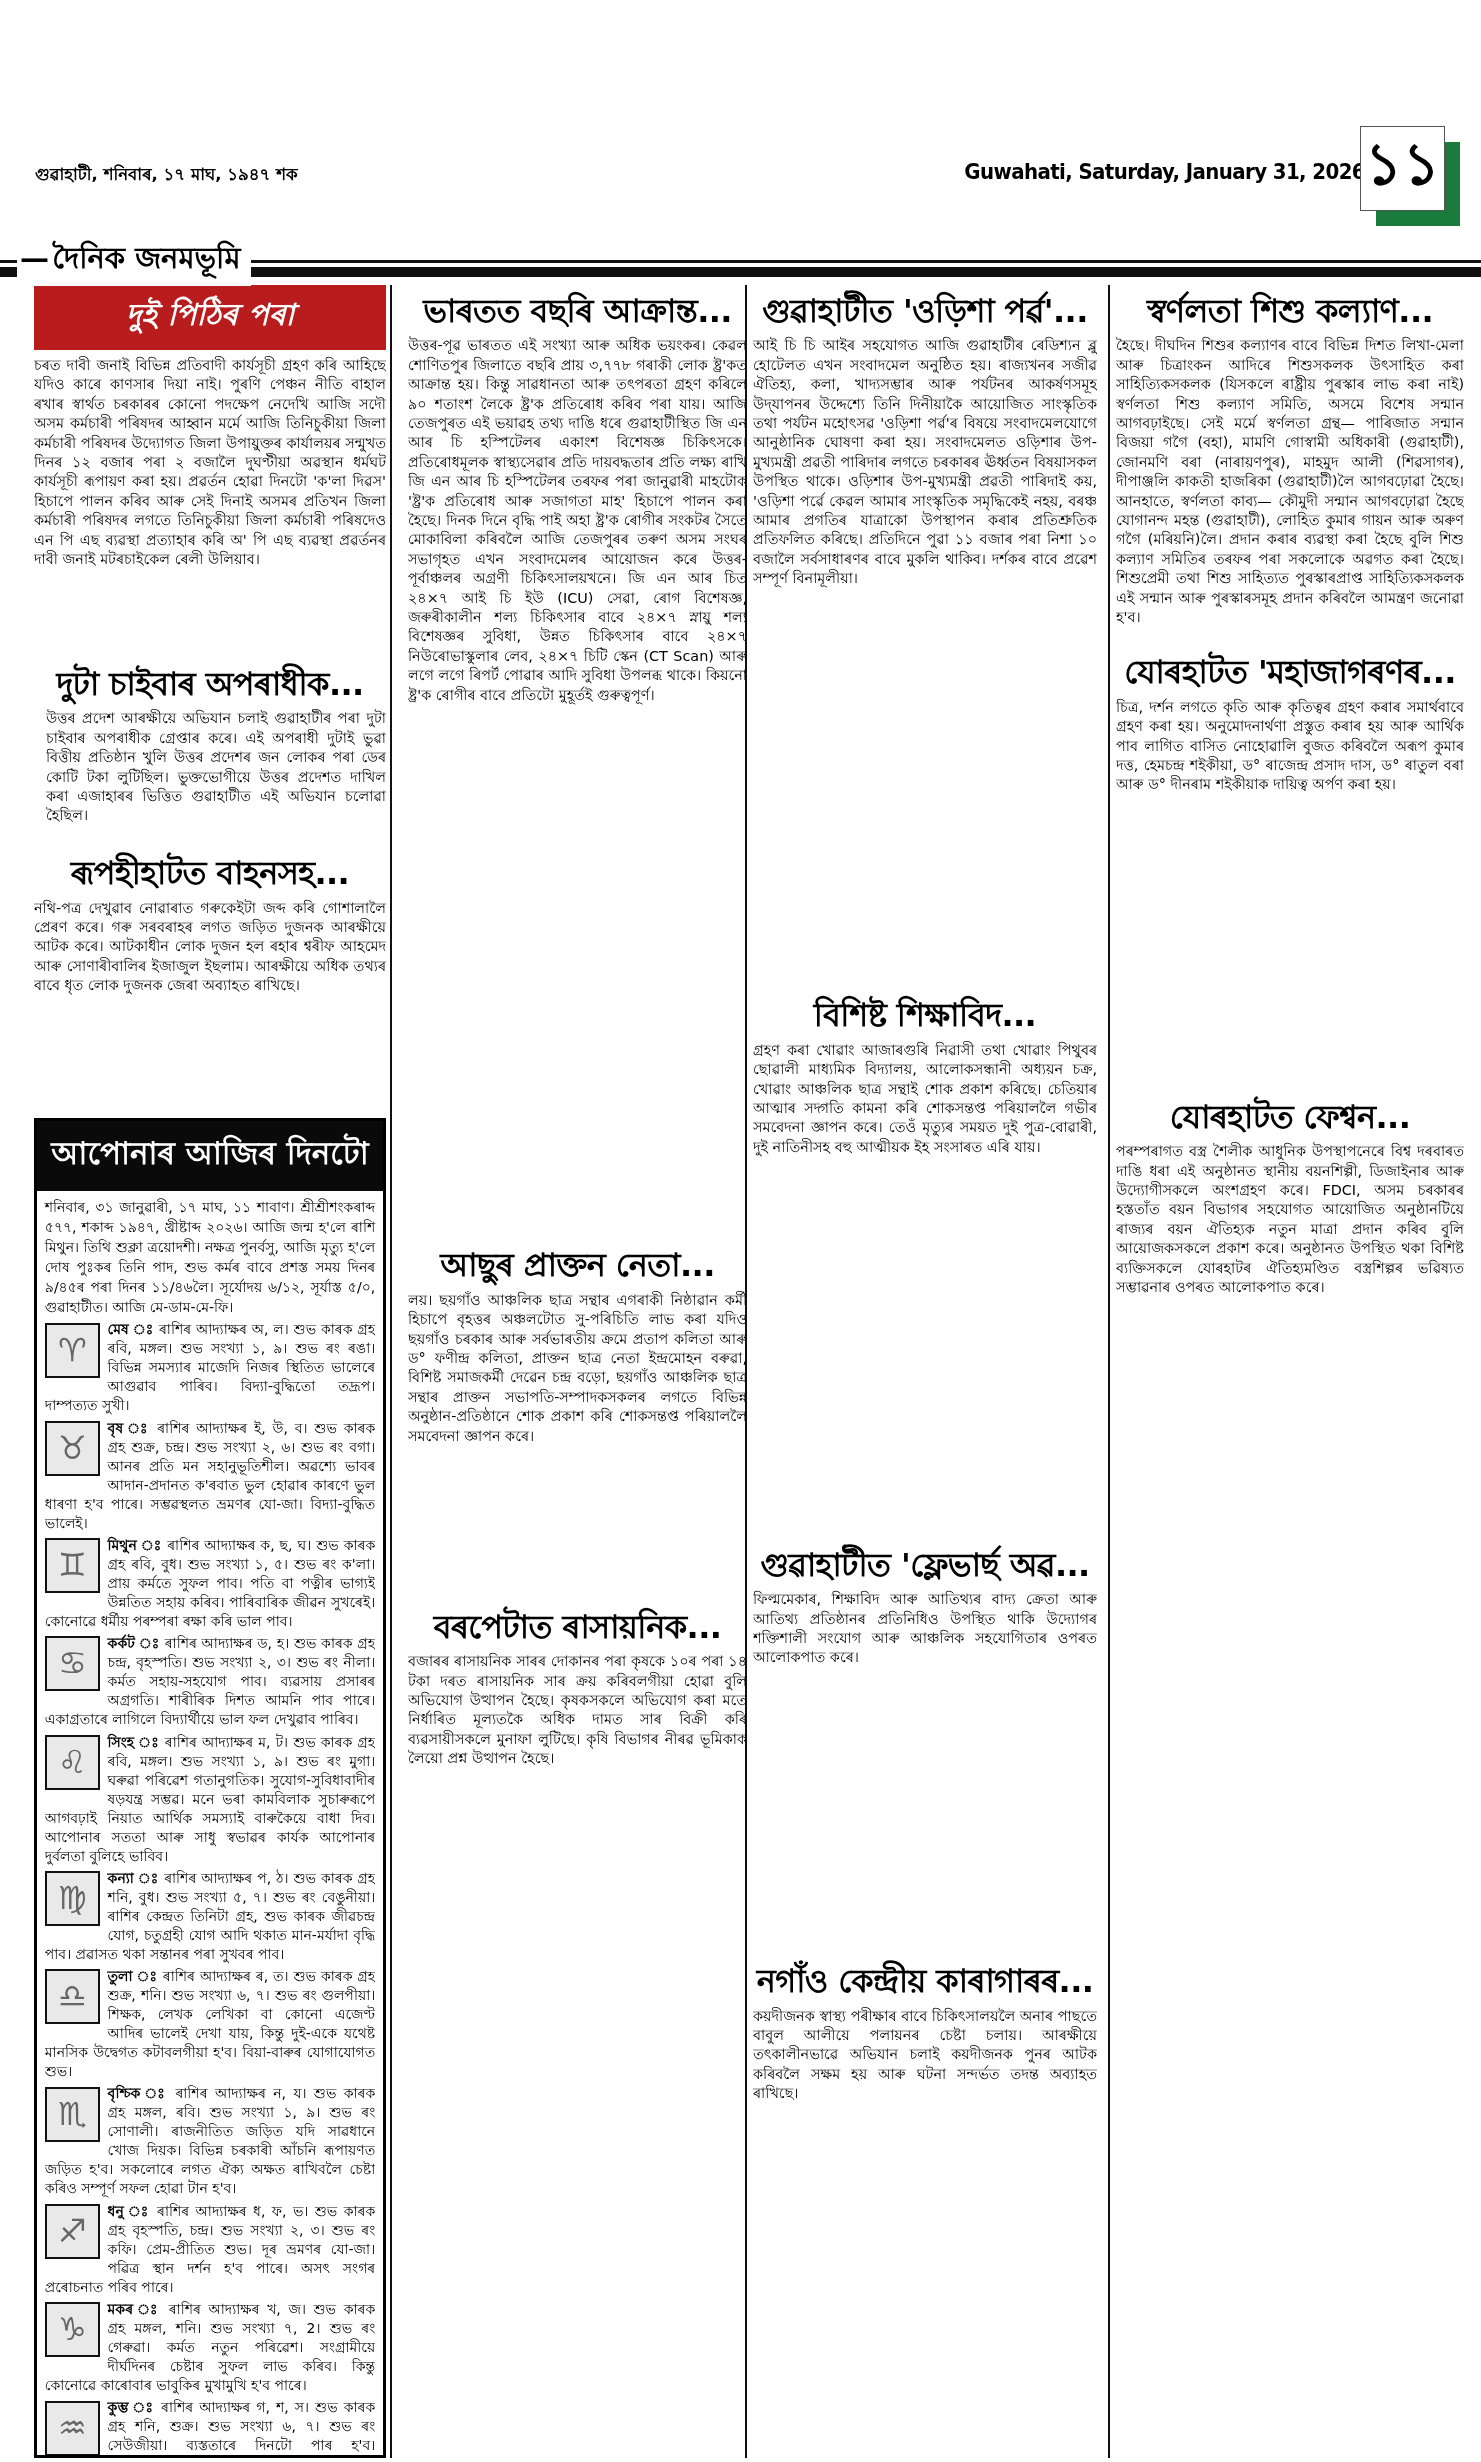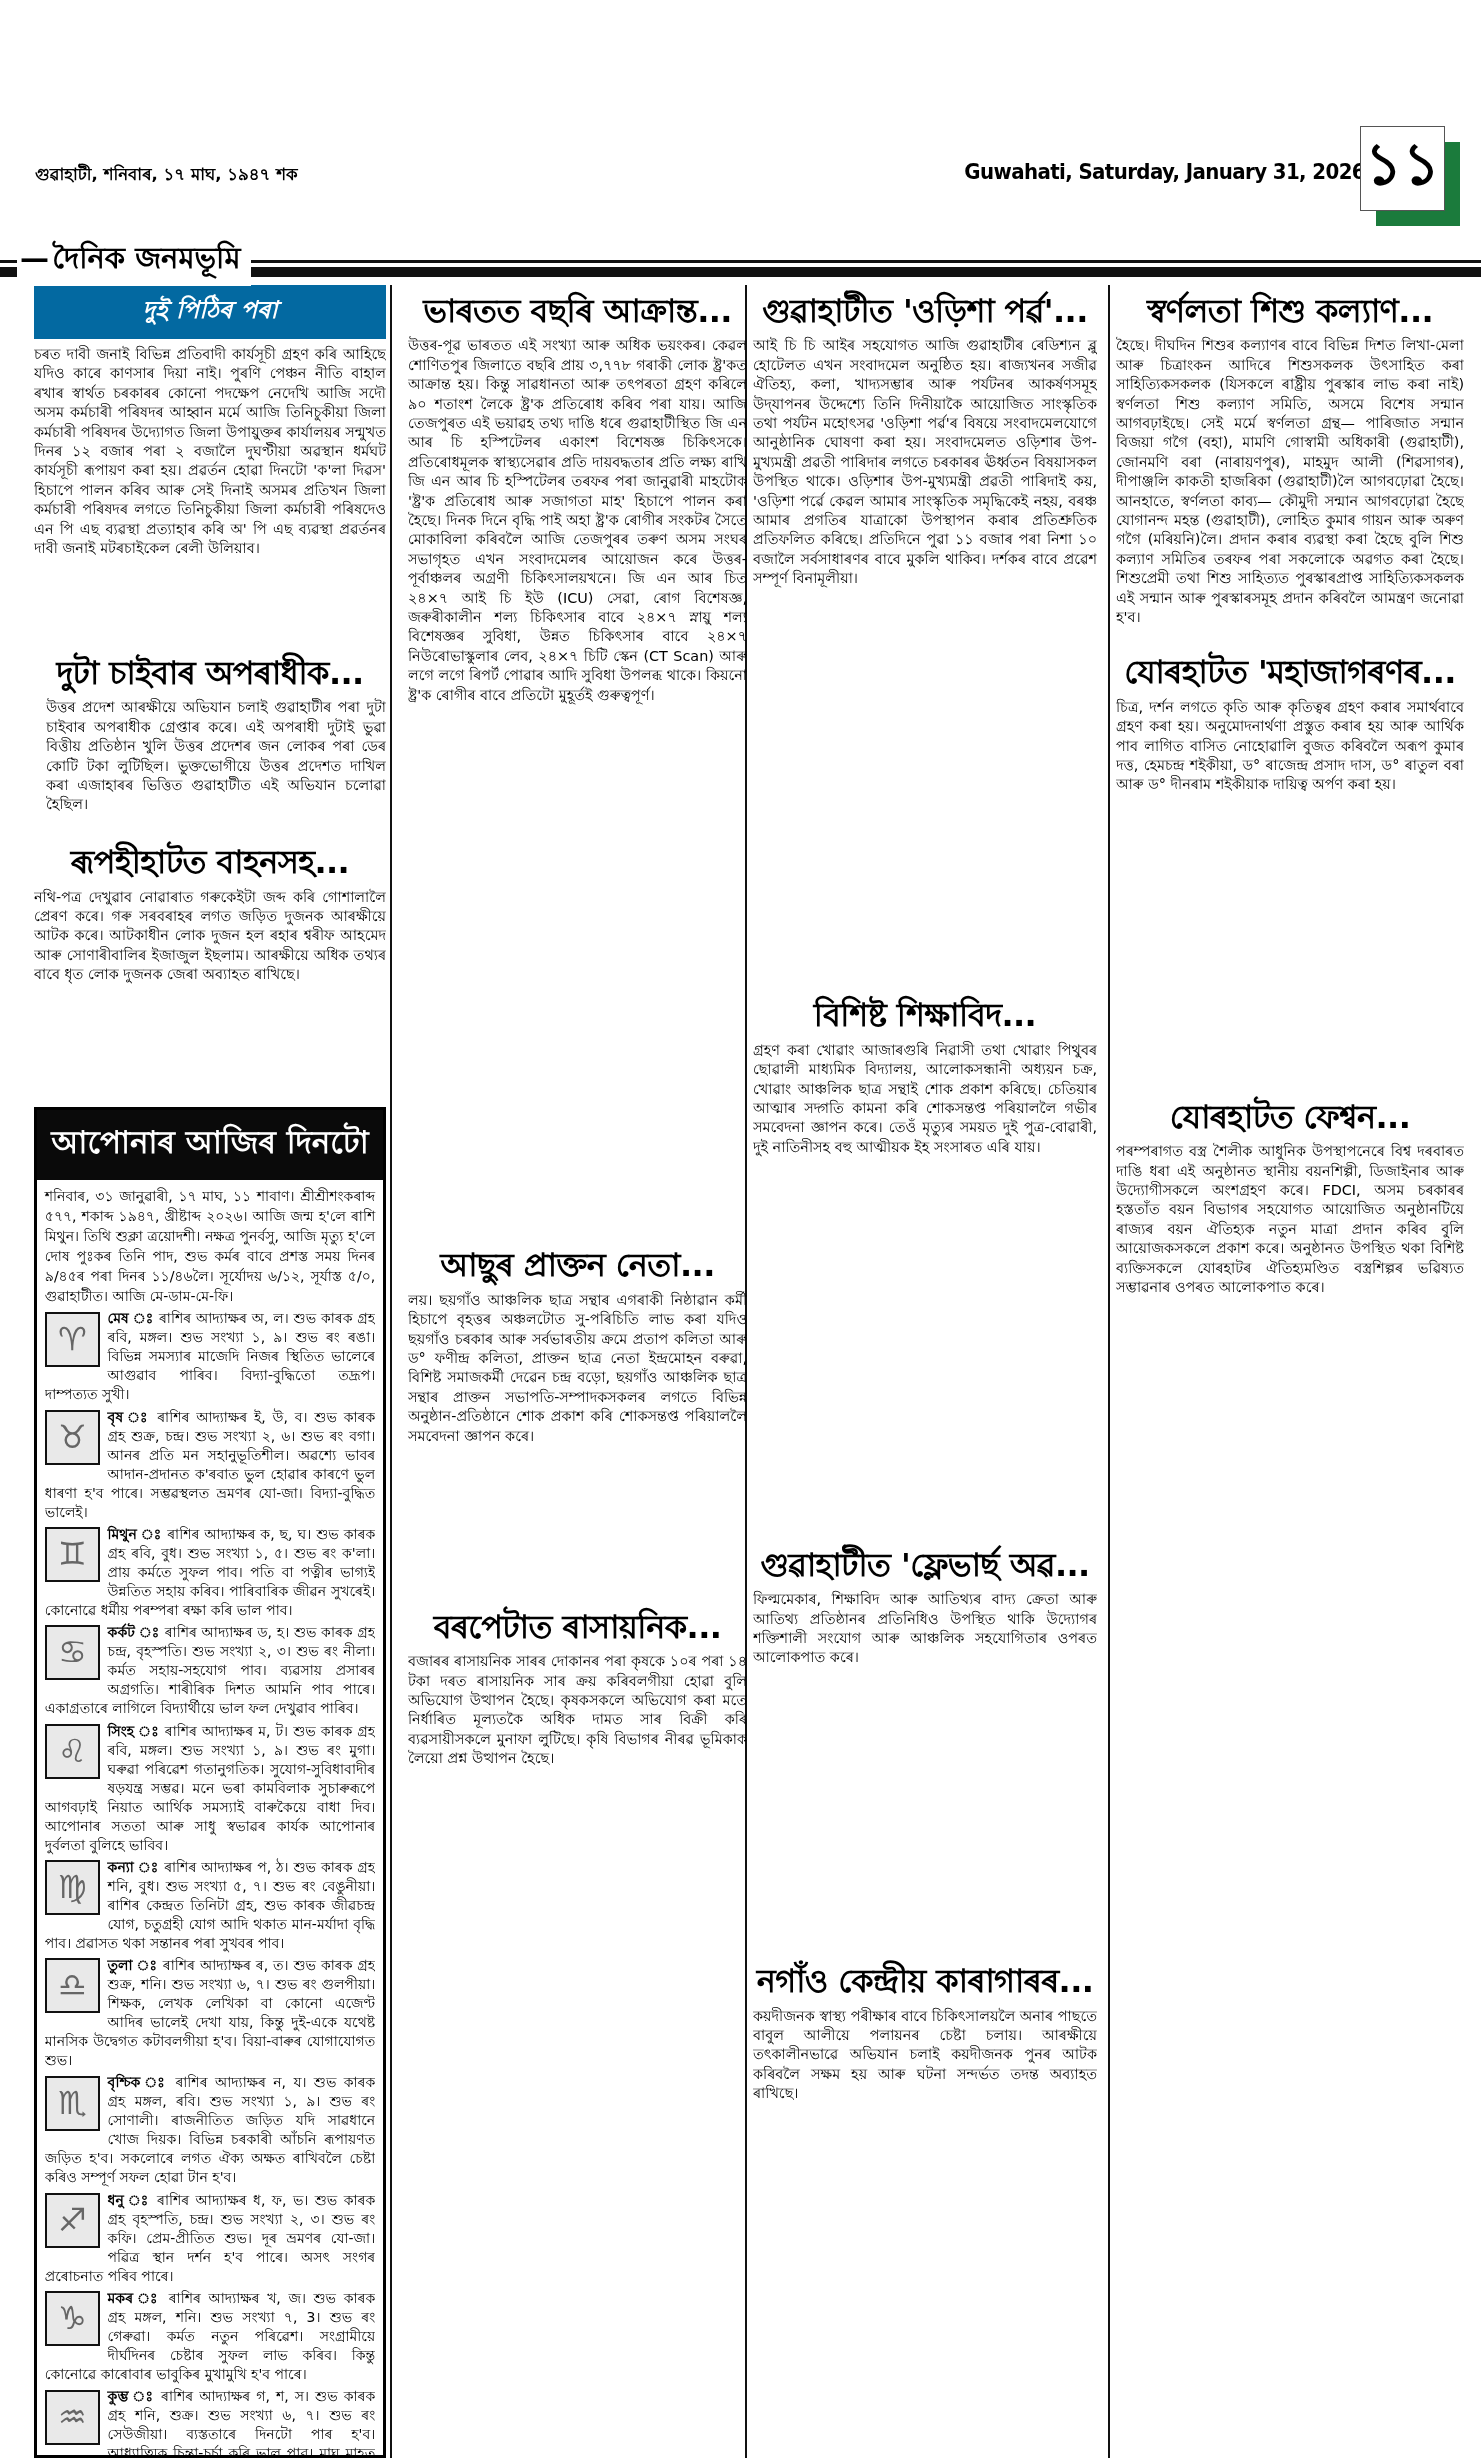--- a/index.html
+++ b/index.html
@@ -21,21 +21,21 @@
             font-size:29px;font-weight:bold;z-index:2;}
   .masthead:before{content:"—";margin-right:3.3px;}
   
   .col{position:absolute;top:285px;height:2173px;display:flex;flex-direction:column;overflow:hidden;}
   #col1{left:34px;width:352px;}
   #col2{left:408px;width:339px;}
   #col3{left:753px;width:344px;}
   #col4{left:1116px;width:348px;}
   .vsep{position:absolute;top:285px;height:2173px;width:1.7px;background:#111;}
   
-  .banner{background:#0369a1;color:#fff;text-align:center;font-size:24px;font-weight:bold;
+  .banner{background:#b91c1c;color:#fff;text-align:center;font-size:30px;font-weight:bold;
           font-style:italic;font-family:"DejaVu Serif",serif;
           padding:5.5px 0 8.9px;margin-bottom:5.5px;flex:none;}
   .headline{text-align:center;font-size:32px;font-weight:bold;line-height:1.05;
             padding:10px 0 7.8px;flex:none;letter-spacing:-0.6px;}
   .body-text{font-size:14.4px;line-height:19.4px;text-align:justify;overflow:hidden;flex:none;}
   .grow{flex:1 1 auto;}
   
   .horo-box{border:3.3px solid #000;flex:1 1 auto;overflow:hidden;display:flex;
             flex-direction:column;margin-top:3.3px;}
   .horo-banner{background:#0a0a0a;color:#fff;text-align:center;font-size:31px;font-weight:bold;
@@ -129,21 +129,21 @@
           <span>ৰাশিৰ আদ্যাক্ষৰ ন, য। শুভ কাৰক গ্ৰহ মঙ্গল, ৰবি। শুভ সংখ্যা ১, ৯। শুভ ৰং সোণালী। ৰাজনীতিত জড়িত যদি সাৱধানে খোজ দিয়ক। বিভিন্ন চৰকাৰী আঁচনি ৰূপায়ণত জড়িত হ'ব। সকলোৰে লগত ঐক্য অক্ষত ৰাখিবলৈ চেষ্টা কৰিও সম্পূৰ্ণ সফল হোৱা টান হ'ব।</span>
         </div>
         <div class="sign">
           <span class="sign-icon">♐</span>
           <span class="sign-name">ধনু</span>
           <span>ৰাশিৰ আদ্যাক্ষৰ ধ, ফ, ভ। শুভ কাৰক গ্ৰহ বৃহস্পতি, চন্দ্ৰ। শুভ সংখ্যা ২, ৩। শুভ ৰং কফি। প্ৰেম-প্ৰীতিত শুভ। দূৰ ভ্ৰমণৰ যো-জা। পৱিত্ৰ স্থান দৰ্শন হ'ব পাৰে। অসৎ সংগৰ প্ৰৰোচনাত পৰিব পাৰে।</span>
         </div>
         <div class="sign">
           <span class="sign-icon">♑</span>
           <span class="sign-name">মকৰ</span>
-          <span>ৰাশিৰ আদ্যাক্ষৰ খ, জ। শুভ কাৰক গ্ৰহ মঙ্গল, শনি। শুভ সংখ্যা ৭, 3। শুভ ৰং গেৰুৱা। কৰ্মত নতুন পৰিৱেশ। সংগ্ৰামীয়ে দীৰ্ঘদিনৰ চেষ্টাৰ সুফল লাভ কৰিব। কিন্তু কোনোৱে কাৰোবাৰ ভাবুকিৰ মুখামুখি হ'ব পাৰে।</span>
+          <span>ৰাশিৰ আদ্যাক্ষৰ খ, জ। শুভ কাৰক গ্ৰহ মঙ্গল, শনি। শুভ সংখ্যা ৭, 2। শুভ ৰং গেৰুৱা। কৰ্মত নতুন পৰিৱেশ। সংগ্ৰামীয়ে দীৰ্ঘদিনৰ চেষ্টাৰ সুফল লাভ কৰিব। কিন্তু কোনোৱে কাৰোবাৰ ভাবুকিৰ মুখামুখি হ'ব পাৰে।</span>
         </div>
         <div class="sign">
           <span class="sign-icon">♒</span>
           <span class="sign-name">কুম্ভ</span>
           <span>ৰাশিৰ আদ্যাক্ষৰ গ, শ, স। শুভ কাৰক গ্ৰহ শনি, শুক্ৰ। শুভ সংখ্যা ৬, ৭। শুভ ৰং সেউজীয়া। ব্যস্ততাৰে দিনটো পাৰ হ'ব। আধ্যাত্মিক চিন্তা-চৰ্চা কৰি ভাল পাব। মাঘ মাহত জন্মাসকলে কোনো অপ্ৰিয় মন্তব্য শুনিবলৈ পাব। হাতলৈ ধন আহিলেও সৎ কামতে ব্যয় হ'ব।</span>
         </div>
 
       </div>
     </div>
   </div>

